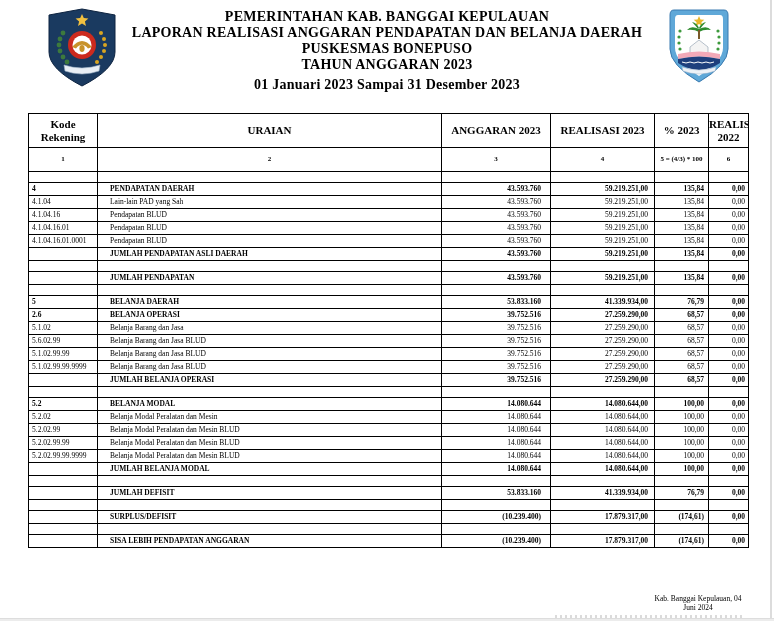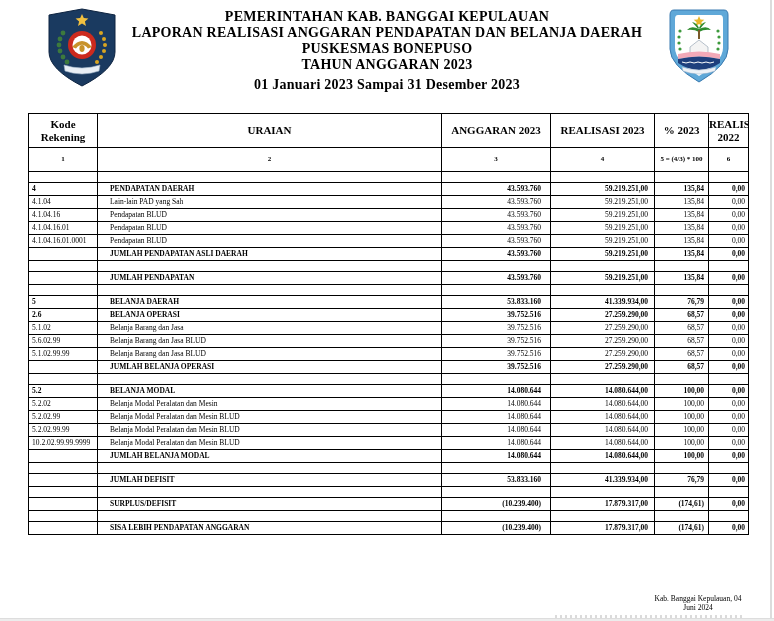--- a/index.html
+++ b/index.html
@@ -271,20 +271,28 @@
           <td>0,00</td>
         </tr>
         <tr>
           <td>5.1.02.99.99</td>
           <td>Belanja Barang dan Jasa BLUD</td>
           <td>39.752.516</td>
           <td>27.259.290,00</td>
           <td>68,57</td>
           <td>0,00</td>
         </tr>
+        <tr>
+          <td>5.1.02.99.99.9999</td>
+          <td>Belanja Barang dan Jasa BLUD</td>
+          <td>39.752.516</td>
+          <td>27.259.290,00</td>
+          <td>68,57</td>
+          <td>0,00</td>
+        </tr>
         <tr class="bold">
           <td></td>
           <td>JUMLAH BELANJA OPERASI</td>
           <td>39.752.516</td>
           <td>27.259.290,00</td>
           <td>68,57</td>
           <td>0,00</td>
         </tr>
         <tr class="blank">
           <td></td>
@@ -320,21 +328,21 @@
         </tr>
         <tr>
           <td>5.2.02.99.99</td>
           <td>Belanja Modal Peralatan dan Mesin BLUD</td>
           <td>14.080.644</td>
           <td>14.080.644,00</td>
           <td>100,00</td>
           <td>0,00</td>
         </tr>
         <tr>
-          <td>10.2.02.99.99.9999</td>
+          <td>5.2.02.99.99.9999</td>
           <td>Belanja Modal Peralatan dan Mesin BLUD</td>
           <td>14.080.644</td>
           <td>14.080.644,00</td>
           <td>100,00</td>
           <td>0,00</td>
         </tr>
         <tr class="bold">
           <td></td>
           <td>JUMLAH BELANJA MODAL</td>
           <td>14.080.644</td>

